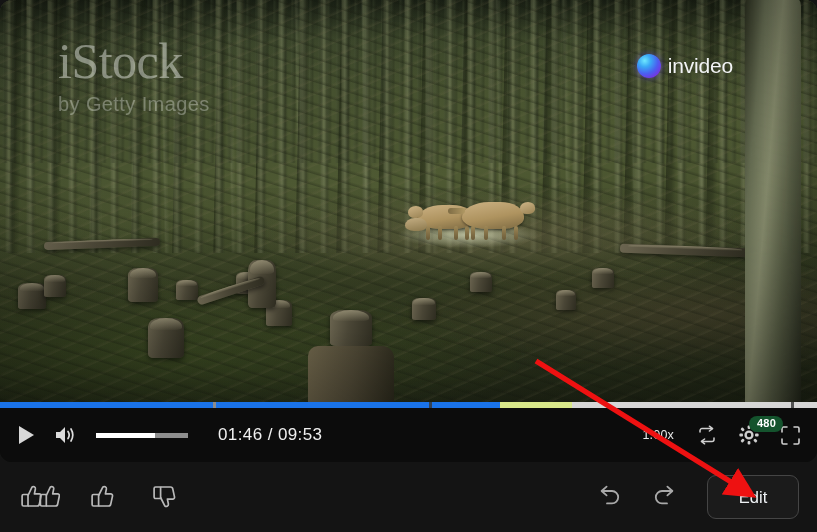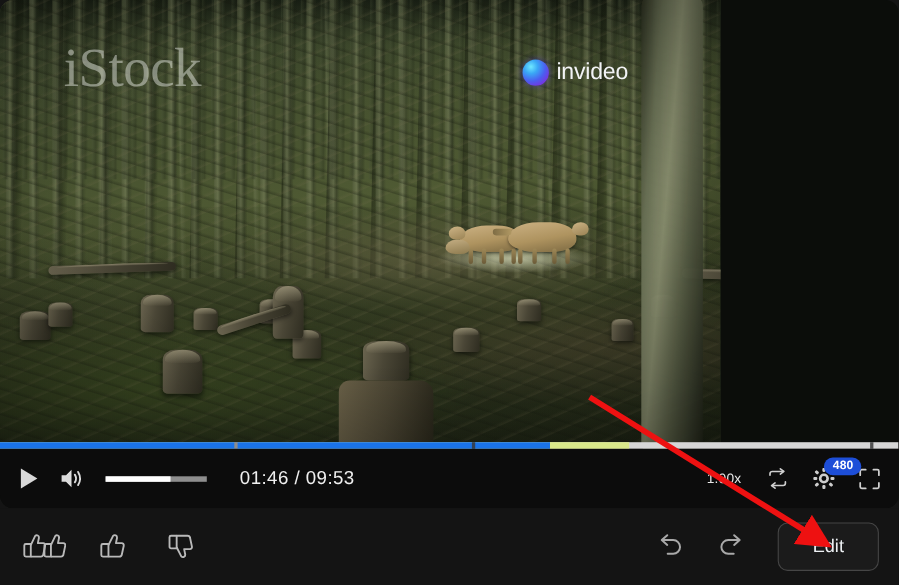--- a/index.html
+++ b/index.html
@@ -26,21 +26,21 @@
     width: 817px;
     height: 462px;
     border-radius: 12px;
     overflow: hidden;
     background: #0b0d0a;
   }
 
   .video-stage {
     position: absolute;
     left: 0; top: 0;
-    width: 655px;
+    width: 817px;
     height: 408px;
     overflow: hidden;
     background: #11150e;
   }
 
   
   .scene {
     position: absolute;
     inset: 0;
     background:
@@ -457,20 +457,21 @@
       <div class="stump" style="left:44px;  top:240px; width:116px; height:8px; transform:rotate(-2deg); border-radius:4px;"></div>
       <div class="stump" style="left:620px; top:246px; width:130px; height:9px; transform:rotate(2deg); border-radius:4px;"></div>
 
       <div class="fg-stump"></div>
       <div class="fg-trunk"></div>
 
       <div class="vignette"></div>
 
       <div class="istock-wm">
         <div class="istock-main">iStock</div>
+        <div class="istock-sub">by Getty Images</div>
       </div>
 
       <div class="invideo-wm">
         <div class="invideo-orb"></div>
         <div class="invideo-text">invideo</div>
       </div>
     </div>
 
     <div class="progress-row">
       <div class="progress-track" style="background: rgb(214, 214, 214);">
@@ -529,21 +530,21 @@
               <rect x="9.6" y="1.4" width="2.8" height="3.6" rx="1"></rect>
               <rect x="9.6" y="17" width="2.8" height="3.6" rx="1"></rect>
               <rect x="1.4" y="9.6" width="3.6" height="2.8" rx="1"></rect>
               <rect x="17" y="9.6" width="3.6" height="2.8" rx="1"></rect>
               <rect x="3.2" y="3.6" width="2.8" height="3.6" rx="1" transform="rotate(-45 4.6 5.4)"></rect>
               <rect x="16" y="14.8" width="2.8" height="3.6" rx="1" transform="rotate(-45 17.4 16.6)"></rect>
               <rect x="3.2" y="14.8" width="2.8" height="3.6" rx="1" transform="rotate(45 4.6 16.6)"></rect>
               <rect x="16" y="3.6" width="2.8" height="3.6" rx="1" transform="rotate(45 17.4 5.4)"></rect>
             </g>
           </svg>
-          <span class="quality-badge" style="background: #1d4ed8;">480</span>
+          <span class="quality-badge" style="background: #14532d;">480</span>
         </div>
 
         <button class="icon-btn">
           <svg width="21" height="21" viewBox="0 0 21 21">
             <g stroke="#cfcfcf" stroke-width="1.6" fill="none" stroke-linecap="round">
               <path d="M2 7 V3.4 A1.4 1.4 0 0 1 3.4 2 H7"></path>
               <path d="M14 2 H17.6 A1.4 1.4 0 0 1 19 3.4 V7"></path>
               <path d="M19 14 V17.6 A1.4 1.4 0 0 1 17.6 19 H14"></path>
               <path d="M7 19 H3.4 A1.4 1.4 0 0 1 2 17.6 V14"></path>
             </g>

